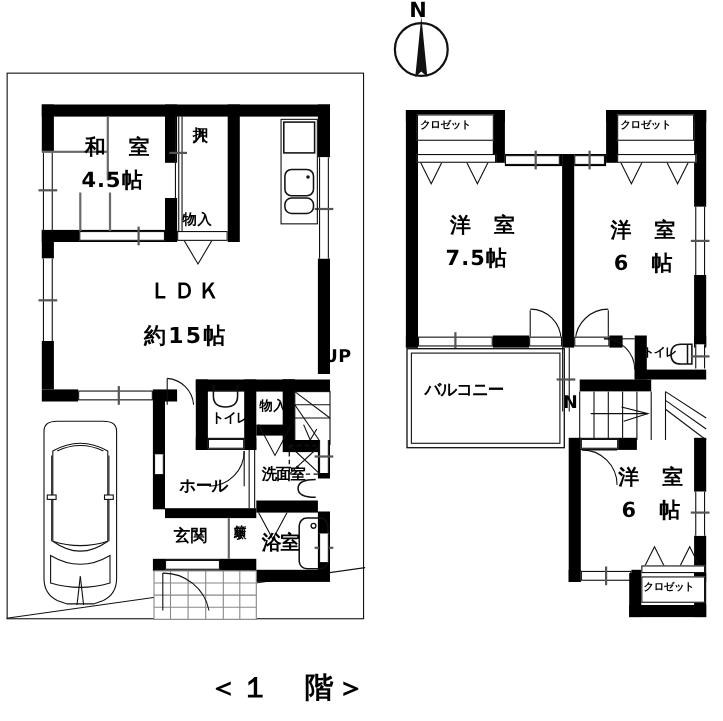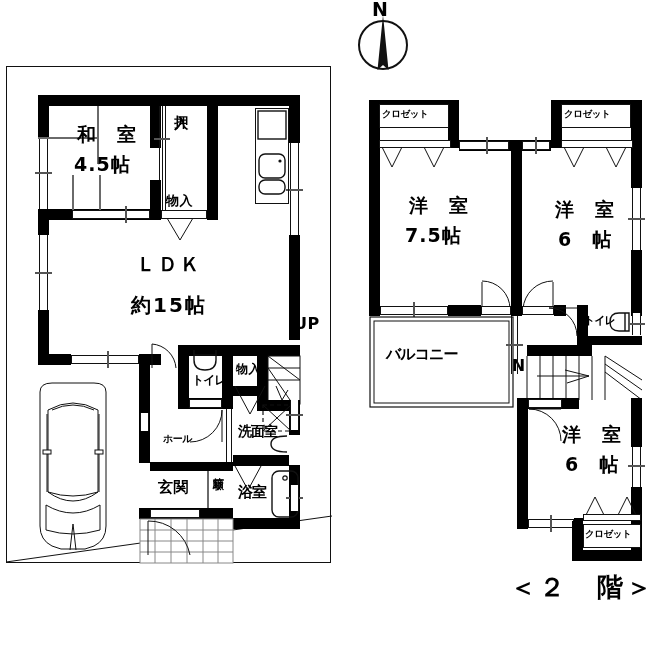--- a/index.html
+++ b/index.html
@@ -189,21 +189,21 @@
     <div class="abs lbl tiny" style="left:236px;top:363px;font-size:12px;">物入</div>
     <div class="abs wall" style="left:233px;top:386px;width:26px;height:10px;"></div>
     <div class="abs" style="left:233px;top:386px;width:34px;height:30px;">
       <svg width="34" height="30" viewBox="0 0 34 30">
           <polyline class="stroke-thin" points="2,0 17,28 32,0"></polyline>
         </svg>
     </div>
 
     <div class="abs wall" style="left:139px;top:356px;width:11px;height:107px;"></div>
     <div class="abs win-v" style="left:140px;top:413px;width:9px;height:18px;"></div>
-    <div class="abs lbl" style="left:163px;top:434px;font-size:10px;letter-spacing:-0.5px;">ホール</div>
+    <div class="abs lbl" style="left:163px;top:434px;font-size:15px;letter-spacing:-0.5px;">ホール</div>
 
     <div class="abs" style="left:225px;top:409px;width:8px;height:53px;">
       <svg width="8" height="53" viewBox="0 0 8 53">
         <line class="stroke-thin" x1="1.5" y1="0" x2="1.5" y2="53"></line>
         <line class="stroke-thin" x1="6.5" y1="0" x2="6.5" y2="53"></line>
       </svg>
     </div>
 
     <div class="abs wall" style="left:233px;top:455px;width:56px;height:11px;"></div>
     <div class="abs lbl room-sm" style="left:238px;top:424px;font-size:14px;letter-spacing:-1px;">洗面室</div>
@@ -220,21 +220,21 @@
       </svg>
     </div>
     <div class="abs" style="left:233px;top:466px;width:30px;height:26px;">
       <svg width="30" height="26" viewBox="0 0 30 26">
           <polyline class="stroke-thin" points="2,0 15,24 28,0"></polyline>
         </svg>
     </div>
     <div class="abs win-v" style="left:290px;top:400px;width:9px;height:30px;"></div>
     <div class="abs win-tick-h" style="left:286px;top:414px;width:17px;"></div>
 
-    <div class="abs lbl room-sm" style="left:238px;top:485px;font-size:15px;letter-spacing:-1px;text-align:center;">浴室</div>
+    <div class="abs lbl room-sm" style="left:238px;top:485px;font-size:18px;letter-spacing:-1px;text-align:center;">浴室</div>
     <div class="abs" style="left:271px;top:470px;width:28px;height:48px;">
       <svg width="28" height="48" viewBox="0 0 28 48">
         <rect class="stroke" x="1" y="1" width="26" height="46" rx="7"></rect>
         <circle cx="14" cy="8" r="2.2" fill="none" stroke="#111" stroke-width="1.2"></circle>
       </svg>
     </div>
     <div class="abs win-v" style="left:290px;top:465px;width:9px;height:0;"></div>
     <div class="abs win-tick-h" style="left:286px;top:497px;width:17px;"></div>
     <div class="abs win-v" style="left:290px;top:485px;width:9px;height:26px;"></div>
 
@@ -272,20 +272,21 @@
         <path class="stroke-thin" d="M14 125 Q41 141 68 125 L68 150 Q41 158 14 150 Z"></path>
         <line class="stroke-thin" x1="41" y1="144" x2="38" y2="170"></line>
         <line class="stroke-thin" x1="41" y1="144" x2="44" y2="170"></line>
         <line class="stroke-thin" x1="15" y1="34" x2="15" y2="112"></line>
         <line class="stroke-thin" x1="67" y1="34" x2="67" y2="112"></line>
         <rect x="11" y="70" width="8" height="4" fill="#fff" stroke="#111" stroke-width="1"></rect>
         <rect x="63" y="70" width="8" height="4" fill="#fff" stroke="#111" stroke-width="1"></rect>
       </svg>
     </div>
 
+    <div class="abs floor-title" style="left:190px;top:608px;">＜１　階＞</div>
   </div>
 
   <div class="abs" style="left:355px;top:0;width:302px;height:655px;">
 
     <div class="abs wall" style="left:14px;top:100px;width:11px;height:216px;"></div>
     <div class="abs wall" style="left:93px;top:100px;width:11px;height:48px;"></div>
     <div class="abs wall" style="left:14px;top:100px;width:90px;height:11px;"></div>
     <div class="abs" style="left:24px;top:104px;width:70px;height:24px;background:#fff;border:1px solid #111;"></div>
     <div class="abs lbl tiny9" style="left:27px;top:109px;">クロゼット</div>
     <div class="abs" style="left:24px;top:145px;width:72px;height:24px;">
@@ -430,16 +431,15 @@
         <polyline class="stroke-thin" points="34,20 44,0 54,20"></polyline>
       </svg>
     </div>
     <div class="abs slide" style="left:228px;top:514px;width:58px;height:7px;"></div>
     <div class="abs wall" style="left:217px;top:521px;width:11px;height:40px;"></div>
     <div class="abs wall" style="left:217px;top:550px;width:70px;height:11px;"></div>
     <div class="abs wall" style="left:276px;top:521px;width:11px;height:40px;"></div>
     <div class="abs" style="left:228px;top:524px;width:58px;height:24px;background:#fff;border:1px solid #111;"></div>
     <div class="abs lbl tiny9" style="left:230px;top:529px;">クロゼット</div>
 
-    <div class="abs floor-title" style="left:155px;top:570px;">＜２　階＞</div>
   </div>
 
 </div>
 
 </body></html>

